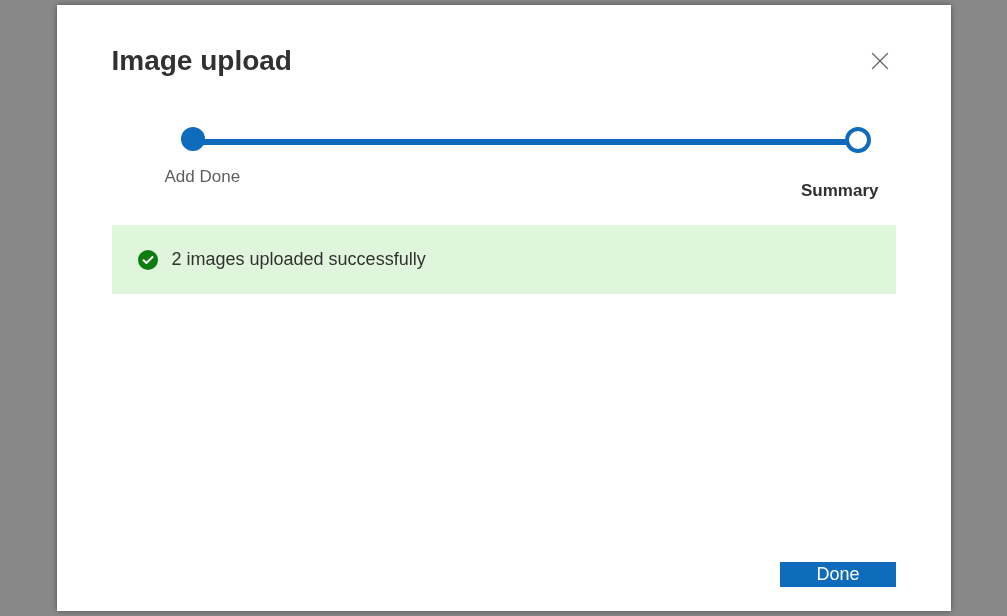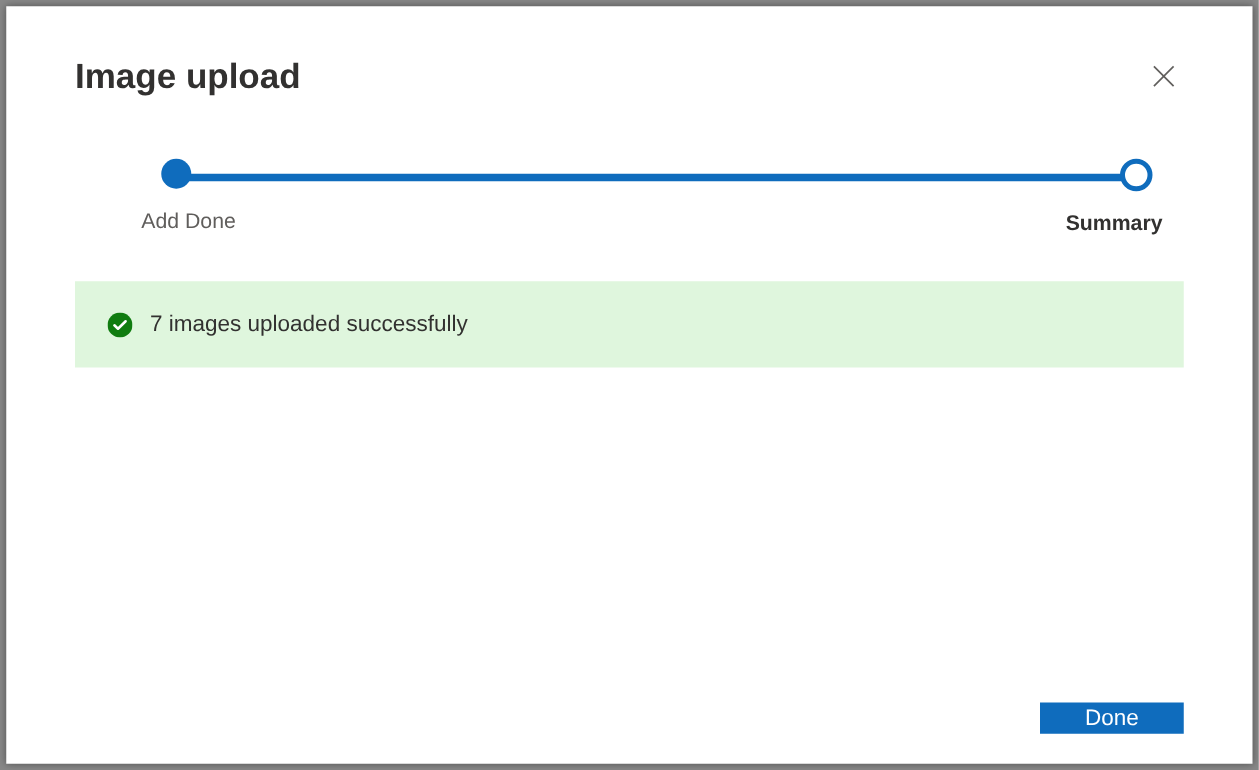--- a/index.html
+++ b/index.html
@@ -5,21 +5,21 @@
     * { box-sizing: border-box; margin: 0; padding: 0; }
     body {
       font-family: "Segoe UI", -apple-system, BlinkMacSystemFont, sans-serif;
       background: #888;
       width: 1007px;
       height: 616px;
       overflow: hidden;
     }
     .modal {
       background: #fff;
-      width: 997px;
+      width: 894px;
       height: 606px;
       margin: 5px auto;
       position: relative;
       box-shadow: 0 0 6px rgba(0,0,0,0.4);
     }
     .modal-header {
       display: flex;
       justify-content: space-between;
       align-items: center;
       padding: 40px 55px 20px 55px;
@@ -85,21 +85,21 @@
       font-size: 17px;
       color: #605e5c;
     }
     .step.current .step-label {
       color: #323130;
       font-weight: 600;
     }
     .step.first { align-items: flex-start; }
     .step.first .step-dot { margin-left: 52px; }
     .step.first .step-label { margin-left: 36px; }
-    .step.last { align-items: flex-end; }
+    .step.last { align-items: flex-end; gap: 12px; }
     .step.last .step-dot { margin-right: 8px; }
     .step.last .step-label { margin-right: 0; }
 
     .status-banner {
       margin: 28px 55px 0 55px;
       background: #dff6dd;
       padding: 24px 26px;
       display: flex;
       align-items: center;
       gap: 14px;
@@ -156,19 +156,19 @@
     </div>
   </div>
 
   <div class="status-banner">
     <div class="status-icon">
       <svg viewBox="0 0 20 20" width="20" height="20">
         <circle cx="10" cy="10" r="10" fill="#107c10"></circle>
         <path d="M5.5 10.2 L8.4 13 L14.5 7" stroke="#fff" stroke-width="2" fill="none" stroke-linecap="round" stroke-linejoin="round"></path>
       </svg>
     </div>
-    <div class="status-text">7 images uploaded successfully</div>
+    <div class="status-text">2 images uploaded successfully</div>
   </div>
 
   <div class="modal-footer">
     <button class="primary-btn">Done</button>
   </div>
 </div>
 
 </body></html>

